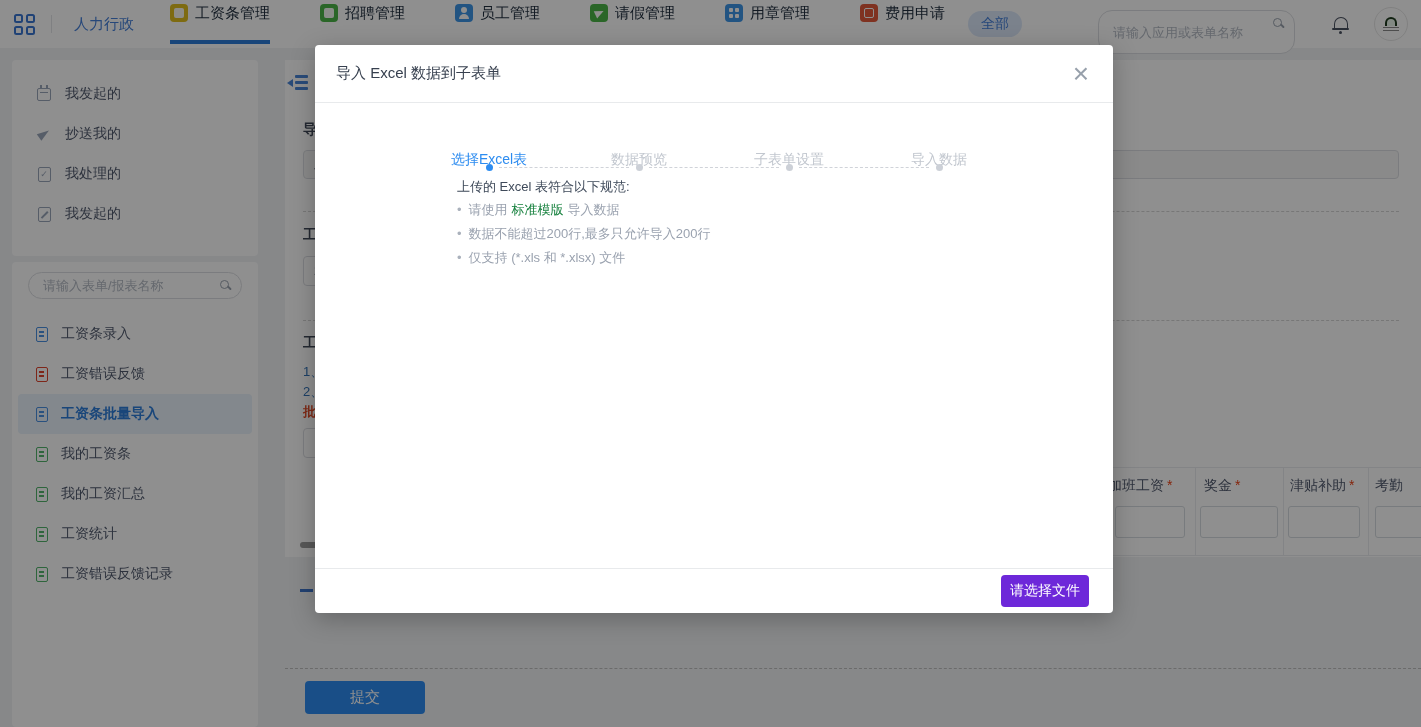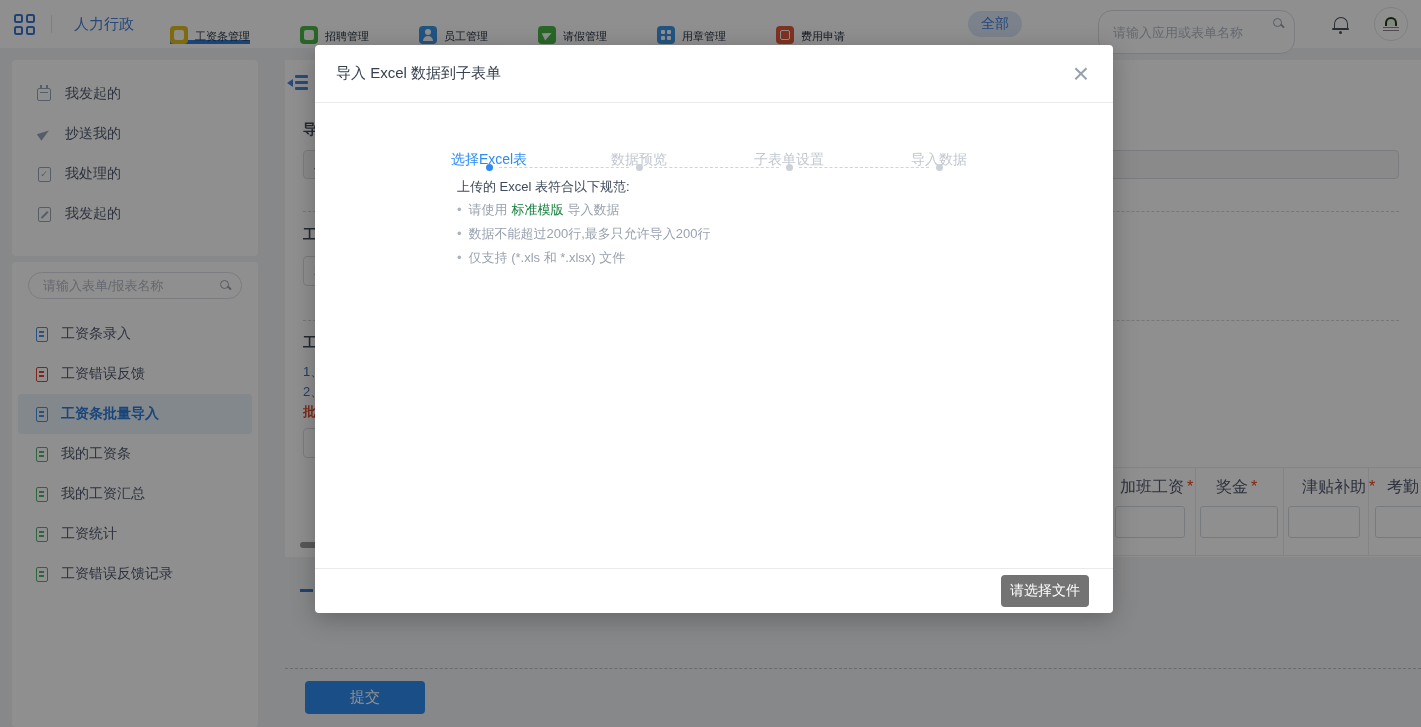--- a/index.html
+++ b/index.html
@@ -9,21 +9,21 @@
     font-family:"Liberation Sans","DejaVu Sans",sans-serif;
     background:#f0f2f5; color:#515a6e;
   }
   
   .nav { position:absolute; left:0; top:0; width:1421px; height:48px; background:#fff; display:flex; align-items:center; z-index:1; }
   .applauncher { margin-left:14px; display:grid; grid-template-columns:9px 9px; grid-template-rows:9px 9px; gap:3px; cursor:pointer; }
   .applauncher span { border:2px solid #3a76d2; border-radius:2.5px; }
   .nav-divider { width:1px; height:18px; background:#e2e4e8; margin-left:16px; }
   .nav-home { margin-left:22px; font-size:15px; color:#4680d9; cursor:pointer; white-space:nowrap; }
   .nav-tabs { display:flex; height:48px; align-items:center; gap:50px; margin-left:36px; }
-  .tab { display:flex; align-items:flex-end; gap:7px; height:40px; font-size:11px; color:#1f2d3d; cursor:pointer; white-space:nowrap; }
+  .tab { display:flex; align-items:flex-start; gap:7px; height:40px; font-size:15px; color:#1f2d3d; cursor:pointer; white-space:nowrap; }
   .tab.active { box-shadow:inset 0 -4px 0 #2d7dd9; }
   .ni { width:18px; height:18px; border-radius:4px; position:relative; flex:none; }
   .ni-doc::after { content:""; position:absolute; inset:4px; background:rgba(255,255,255,.95); border-radius:2px; }
   .ni-person::before { content:""; position:absolute; left:6px; top:3px; width:6px; height:6px; border-radius:50%; background:#fff; }
   .ni-person::after { content:""; position:absolute; left:4px; top:10px; width:10px; height:5px; border-radius:5px 5px 0 0; background:#fff; }
   .ni-plane::after { content:""; position:absolute; left:5px; top:5px; width:0; height:0; border-left:9px solid #fff; border-top:4px solid transparent; border-bottom:4px solid transparent; transform:rotate(-25deg); }
   .ni-grid::before { content:""; position:absolute; left:4px; top:4px; width:4px; height:4px; background:#fff; border-radius:1px; box-shadow:6px 0 0 #fff,0 6px 0 #fff,6px 6px 0 #fff; }
   .ni-wallet::after { content:""; position:absolute; inset:4px; border:1.5px solid #fff; border-radius:2px; }
   .pill-all { position:absolute; left:968px; top:11px; width:54px; height:26px; border-radius:13px; background:#dbe8fa; color:#4680d9; font-size:14px; display:flex; align-items:center; justify-content:center; cursor:pointer; }
   .nav-search { position:absolute; left:1098px; top:10px; width:197px; height:44px; }
@@ -66,21 +66,21 @@
   .collapse i { position:absolute; right:0; height:2.6px; background:#4a86d8; border-radius:1px; width:13px; }
   .collapse i:nth-child(1){top:0;} .collapse i:nth-child(2){top:6px;} .collapse i:nth-child(3){top:12px;}
   .collapse::before { content:""; position:absolute; left:0; top:3.5px; width:0; height:0; border-right:6px solid #4a86d8; border-top:4px solid transparent; border-bottom:4px solid transparent; }
   .frag-label { position:absolute; font-size:14px; font-weight:bold; color:#404a59; z-index:1; white-space:nowrap; }
   .bg-input { position:absolute; border:1px solid #dcdee2; border-radius:4px; background:#fff; z-index:1; font-size:13px; color:#515a6e; line-height:28px; padding-left:10px; white-space:nowrap; }
   .dashline { position:absolute; border-top:1px dashed #d4d4d4; z-index:1; }
   .note { position:absolute; font-size:13px; color:#3473b7; z-index:1; white-space:nowrap; }
   .note.red { color:#e04b28; font-weight:bold; }
   .hline { position:absolute; height:1px; background:#e9ebef; z-index:1; }
   .vline { position:absolute; width:1px; background:#e9ebef; z-index:1; }
-  .th-cell { position:absolute; font-size:16px; color:#515a6e; z-index:1; white-space:nowrap;margin-left:12px; }
+  .th-cell { position:absolute; font-size:14px; color:#515a6e; z-index:1; white-space:nowrap; }
   .th-cell .req { color:#ed4014; margin-left:3px; }
   .cell-box { position:absolute; height:32px; border:1px solid #d7dbe0; border-radius:3px; background:#fff; z-index:1; }
   .scroll-thumb { position:absolute; left:300px; top:542px; width:46px; height:6px; border-radius:3px; background:#9d9d9d; z-index:1; cursor:pointer; }
   .add-dash { position:absolute; left:300px; top:589px; width:13px; height:3px; background:#3e74c9; z-index:1; cursor:pointer; }
   .bottom-dash { position:absolute; left:285px; top:668px; width:1136px; border-top:1px dashed #bfbfbf; z-index:1; }
   .submit-btn { position:absolute; left:305px; top:681px; width:120px; height:33px; background:#2d8cf0; border:none; border-radius:4px; color:#fff; font-size:15px; z-index:1; cursor:pointer; font-family:inherit; }
   
   .overlay { position:absolute; inset:0; background:rgba(0,0,0,.44); z-index:5; }
   .modal { position:absolute; left:315px; top:45px; width:798px; height:568px; background:#fff; border-radius:4px; box-shadow:0 6px 24px rgba(0,0,0,.25); z-index:10; }
   .m-header { height:58px; border-bottom:1px solid #e8eaec; display:flex; align-items:center; padding:0 24px 0 21px; }
@@ -89,21 +89,21 @@
   .step-label { position:absolute; width:160px; text-align:center; top:88px; font-size:14px; color:#c2c7cf; cursor:default;margin-top:18px; }
   .step-label.active { color:#2d8cf0; }
   .step-dot { position:absolute; top:119px; width:7px; height:7px; border-radius:50%; background:#ccd0d7; }
   .step-dot.active { background:#2d8cf0; }
   .step-line { position:absolute; top:121.5px; border-top:1.5px dashed #d0d3d9; width:130px; }
   .spec-title { position:absolute; left:142px; top:133px; font-size:13px; color:#3f4a5a; }
   .rule { position:absolute; left:142px; font-size:13px; color:#9aa2af; }
   .rule .dot { margin-right:7px; color:#aab1bc; }
   .lnk { color:#15803d; margin:8px 4px; cursor:pointer; }
   .m-footer { position:absolute; left:0; right:0; top:523px; height:45px; border-top:1px solid #e8eaec; }
-  .file-btn { position:absolute; right:24px; top:6px; width:88px; height:32px; background:#737373; color:#fff; border:none; border-radius:4px; font-size:14px; cursor:pointer; font-family:inherit; }
+  .file-btn { position:absolute; right:24px; top:6px; width:88px; height:32px; background:#6d28d9; color:#fff; border:none; border-radius:4px; font-size:14px; cursor:pointer; font-family:inherit; }
 </style>
 </head>
 <body>
 
 <div class="nav">
   <div class="applauncher">
       <span></span>
       <span></span>
       <span></span>
       <span></span>

